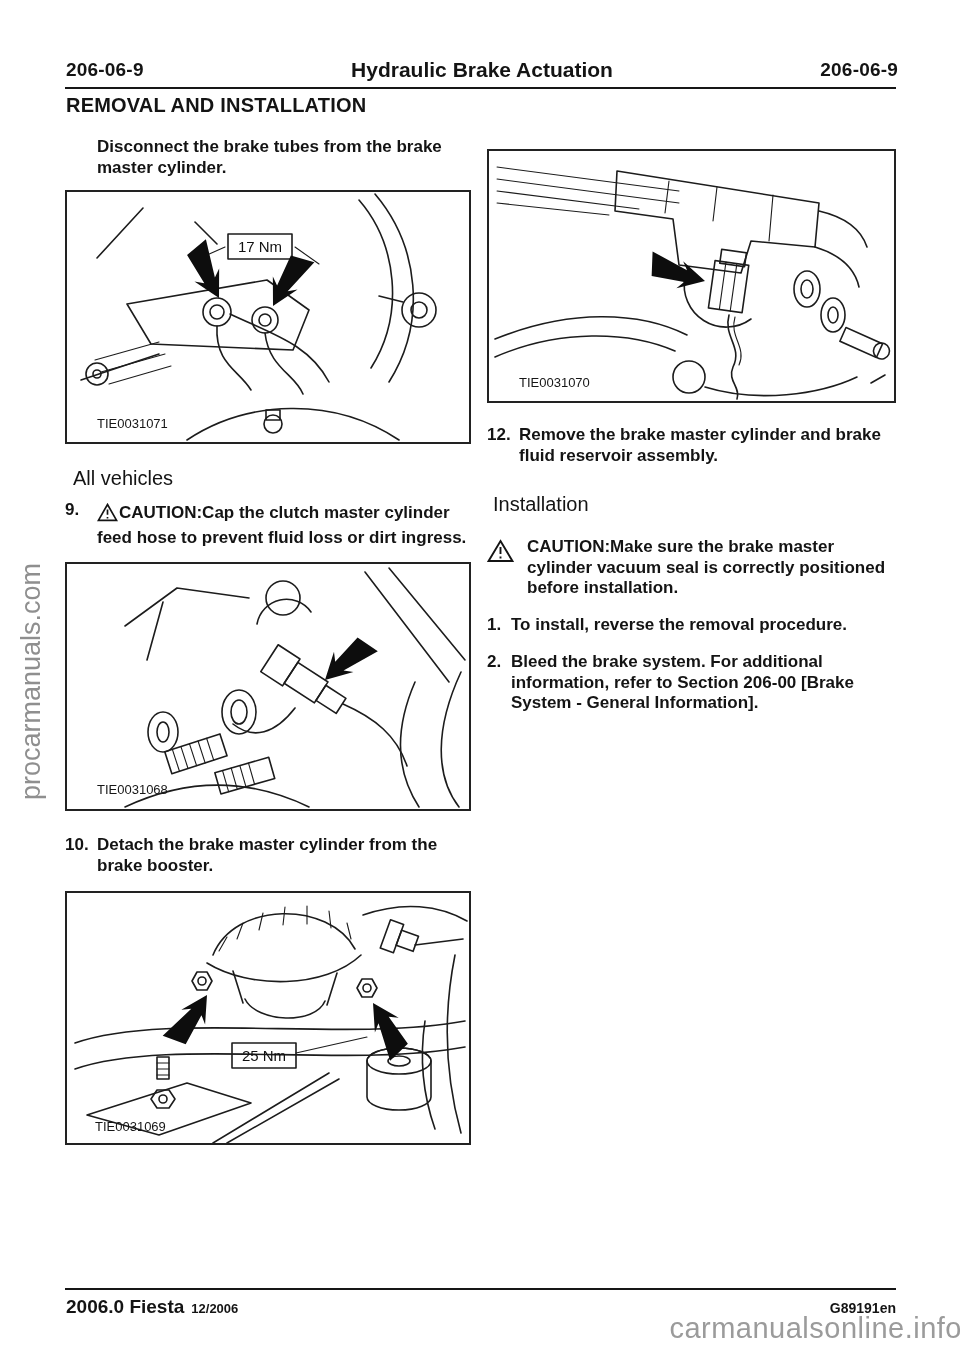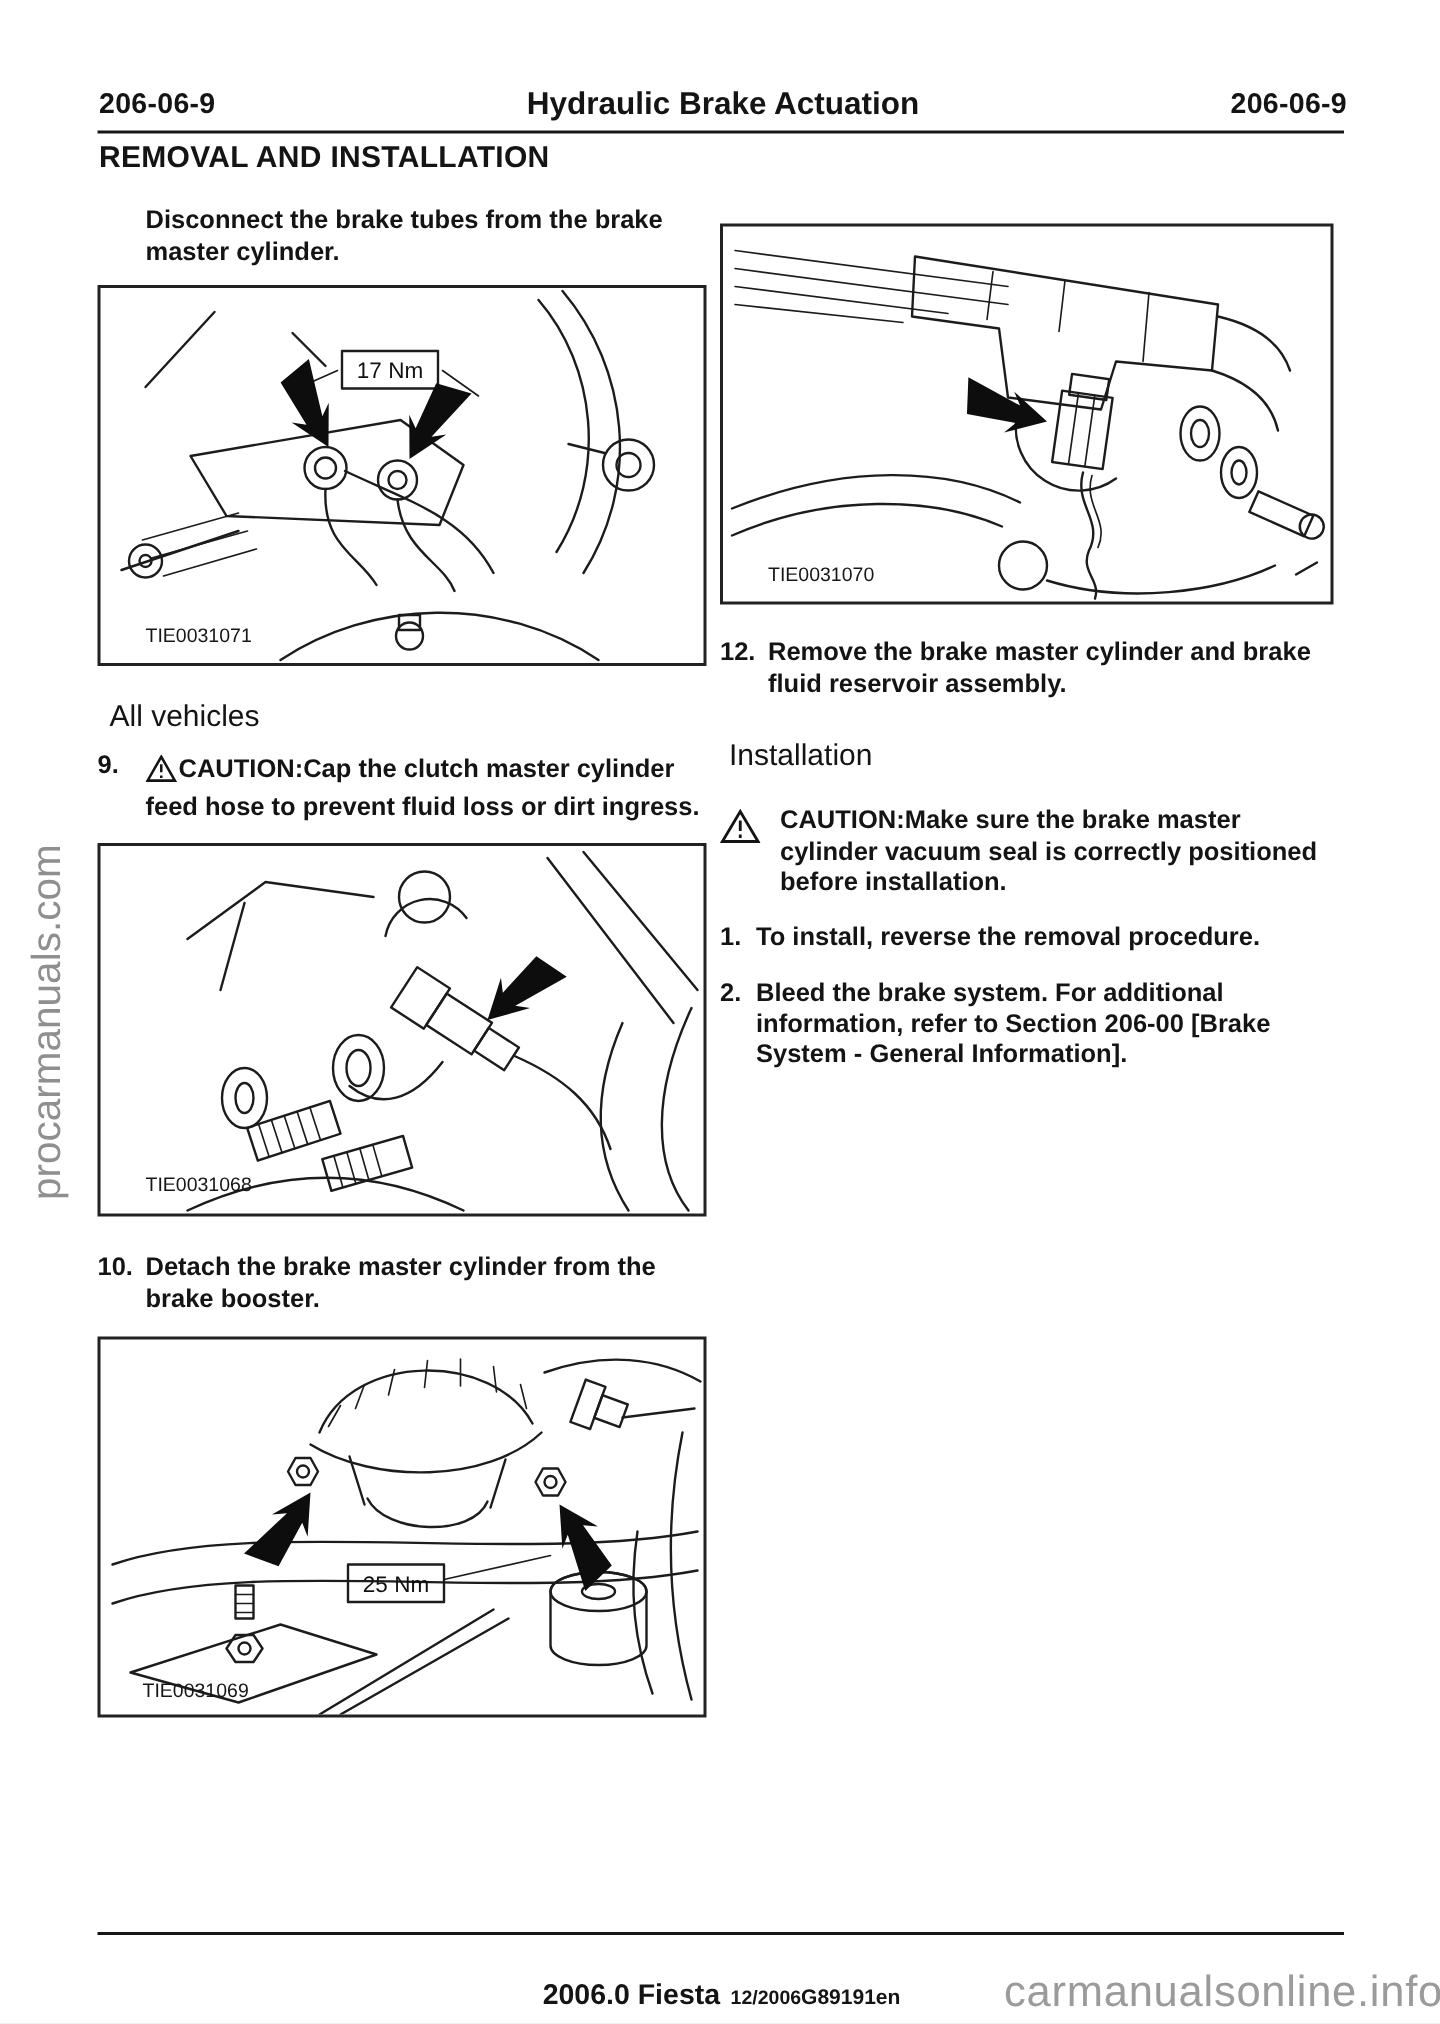--- a/index.html
+++ b/index.html
@@ -10,21 +10,21 @@
     font-family:"Liberation Sans", sans-serif; overflow:hidden;
   }
   
   .hdr { display:flex; justify-content:space-between; align-items:center;
          padding:58px 62px 0 66px; }
   .hdr .ref { font-size:19px; font-weight:700; letter-spacing:.2px; }
   .hdr .title { font-size:21px; font-weight:700; }
   .hdr-rule { margin:5px 64px 0 65px; border-top:2.5px solid #161616; }
   .section-title { padding:5px 0 0 66px; font-size:20px; font-weight:700; letter-spacing:.2px; }
   
-  .content { display:flex; padding:20px 64px 0 65px; gap:9px; }
+  .content { display:flex; padding:20px 64px 0 65px; gap:9px;justify-content:space-between; }
   .col { font-size:17px; line-height:1.22; font-weight:700; }
   .col.left  { width:406px; }
   .col.right { width:409px; }
   p.body { margin:0 0 0 32px; }
   .step { display:flex; margin-top:0; }
   .step .num { flex:0 0 32px; font-weight:700; }
   .step .num.raised { position:relative; top:-3px; }
   .step-body { flex:1; }
   .step-body p + p { margin-top:14px; }
   .subhead { font-size:20px; font-weight:400; margin:22px 0 12px 8px; }
@@ -37,21 +37,21 @@
   .figbox { border:2px solid #222; background:#fff; margin-top:12px; }
   .figbox svg { display:block; }
   .fig-stroke { fill:none; stroke:#1c1c1c; stroke-width:1.6; stroke-linecap:round; stroke-linejoin:round; }
   .fig-thin   { fill:none; stroke:#1c1c1c; stroke-width:1.1; stroke-linecap:round; }
   .fig-id { font:13px "Liberation Sans", sans-serif; fill:#161616; }
   .torque-text { font:15px "Liberation Sans", sans-serif; fill:#111; }
   .arrow { fill:#0d0d0d; stroke:none; } .gap22 { margin-top:22px; } .gap24 { margin-top:24px; }
   .gap14 { margin-top:14px; } .gap16 { margin-top:16px; }
   
   .ftr-rule { position:absolute; left:65px; right:64px; top:1288px; border-top:2.5px solid #161616; }
-  .ftr-row { position:absolute; left:66px; right:64px; top:1296px; display:flex; justify-content:center; align-items:baseline;margin-top:24px; }
+  .ftr-row { position:absolute; left:66px; right:64px; top:1296px; display:flex; justify-content:space-between; align-items:baseline; }
   .ftr-model { font-size:19px; font-weight:700; }
   .ftr-date { font-size:13px; font-weight:700; margin-left:7px; }
   .ftr-code { font-size:14px; font-weight:700; }
   
   .wm-left { position:absolute; left:16px; top:800px; transform-origin:0 0;
              transform:rotate(-90deg); font-size:27px; color:#8f8f8f; font-weight:400; }
   .wm-br { position:absolute; right:-2px; top:1312px; font-size:29px; color:#9b9b9b; letter-spacing:.5px; }
 </style>
 </head>
 <body>

